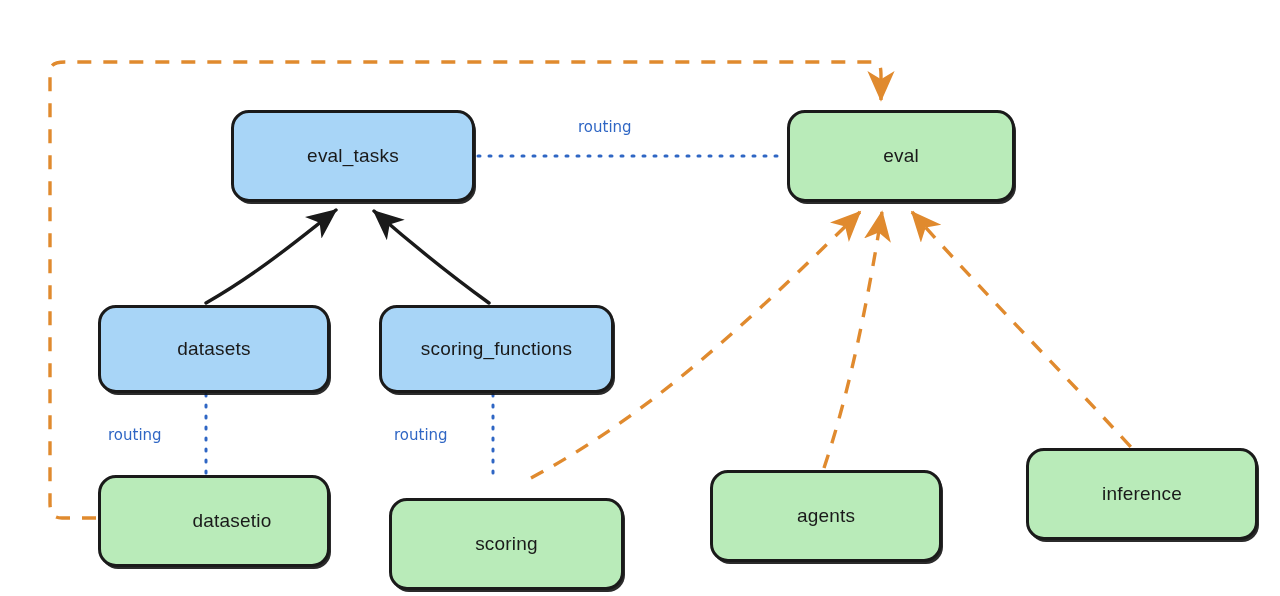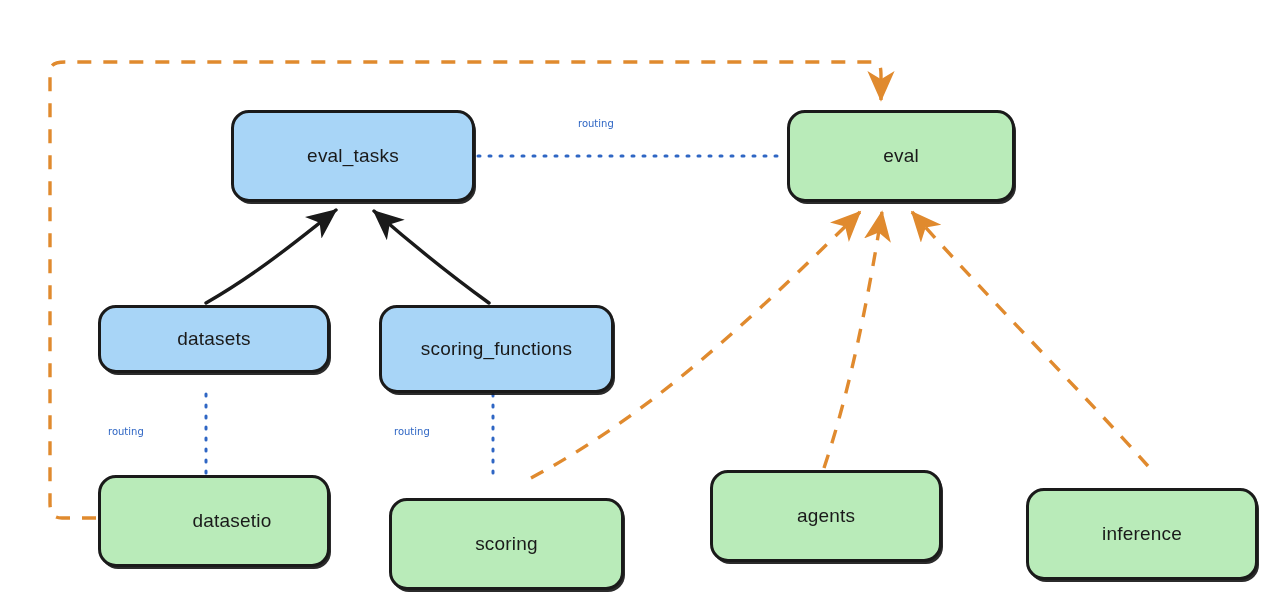--- a/index.html
+++ b/index.html
@@ -46,21 +46,21 @@
     font-family: Liberation Sans, sans-serif;
     font-size: 19px;
     color: #1a1a1a;
     letter-spacing: 0.2px;
     white-space: nowrap;
     user-select: none;
   }
   .edge-label {
     position: absolute;
     font-family: "DejaVu Sans", sans-serif;
-    font-size: 10px;
+    font-size: 15px;
     color: #2f66c4;
     white-space: nowrap;
     z-index: 6;
     user-select: none;
   }
 </style>
 </head>
 <body>
 
 <div id="canvas">
@@ -113,41 +113,41 @@
   </svg>
 
   <div class="node api" style="left:231px; top:110px; width:244px; height:92px;">
     <span class="node-label">eval_tasks</span>
   </div>
 
   <div class="node provider" style="left:787px; top:110px; width:228px; height:92px;">
     <span class="node-label">eval</span>
   </div>
 
-  <div class="node api" style="left:98px; top:305px; width:232px; height:68px;">
+  <div class="node api" style="left:98px; top:305px; width:232px; height:88px;">
     <span class="node-label">datasets</span>
   </div>
 
   <div class="node api" style="left:379px; top:305px; width:235px; height:88px;justify-content:center;">
     <span class="node-label">scoring_functions</span>
   </div>
 
   <div class="node provider" style="left:98px; top:475px; width:232px; height:92px;padding-left:36px;">
     <span class="node-label">datasetio</span>
   </div>
 
   <div class="node provider" style="left:389px; top:498px; width:235px; height:92px;">
     <span class="node-label">scoring</span>
   </div>
 
   <div class="node provider" style="left:710px; top:470px; width:232px; height:92px;border-radius:18px;">
     <span class="node-label">agents</span>
   </div>
 
-  <div class="node provider" style="left:1026px; top:488px; width:232px; height:92px;">
+  <div class="node provider" style="left:1026px; top:448px; width:232px; height:92px;">
     <span class="node-label">inference</span>
   </div>
 
   <div class="edge-label" style="left:578px; top:118px;">routing</div>
 
   <div class="edge-label" style="left:108px; top:426px;">routing</div>
 
   <div class="edge-label" style="left:394px; top:426px;">routing</div>
 
 </div>

